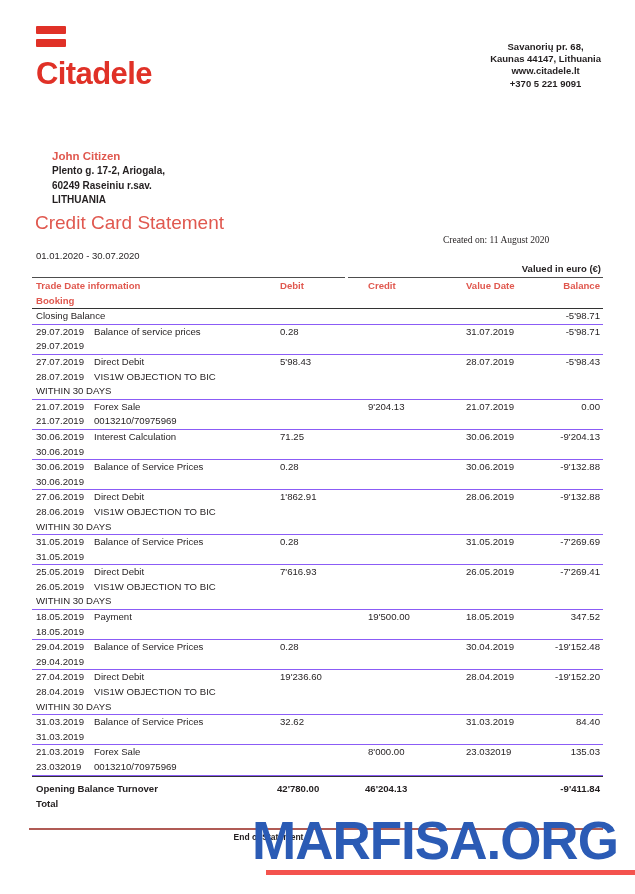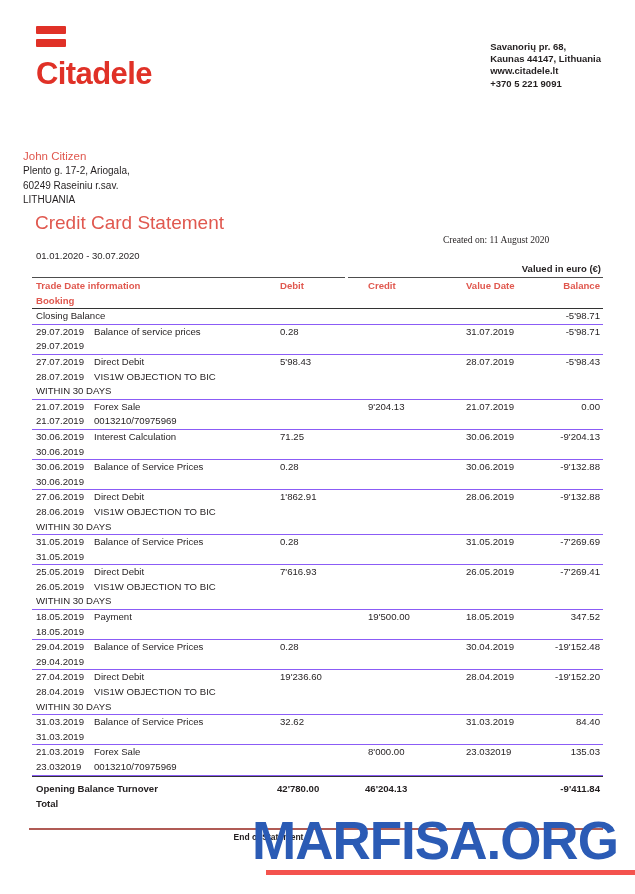--- a/index.html
+++ b/index.html
@@ -41,35 +41,35 @@
     line-height: 34px;
     font-weight: bold;
     color: #e03127;
     letter-spacing: -0.6px;
   }
 
   .bank-address {
     position: absolute;
     right: 34px;
     top: 41px;
-    text-align: left;
+    text-align: center;
     font-size: 9.5px;
     line-height: 12.2px;
     font-weight: bold;
     color: #231f20;
   }
 
   
   .customer {
     position: absolute;
-    left: 23px;
+    left: 52px;
     top: 148px;
     font-size: 10px;
     line-height: 14.5px;
-    font-weight: normal;
+    font-weight: bold;
   }
   .customer .name {
     color: #e0584f;
     font-size: 11.5px;
     line-height: 16px;
   }
 
   
   .title {
     position: absolute;

